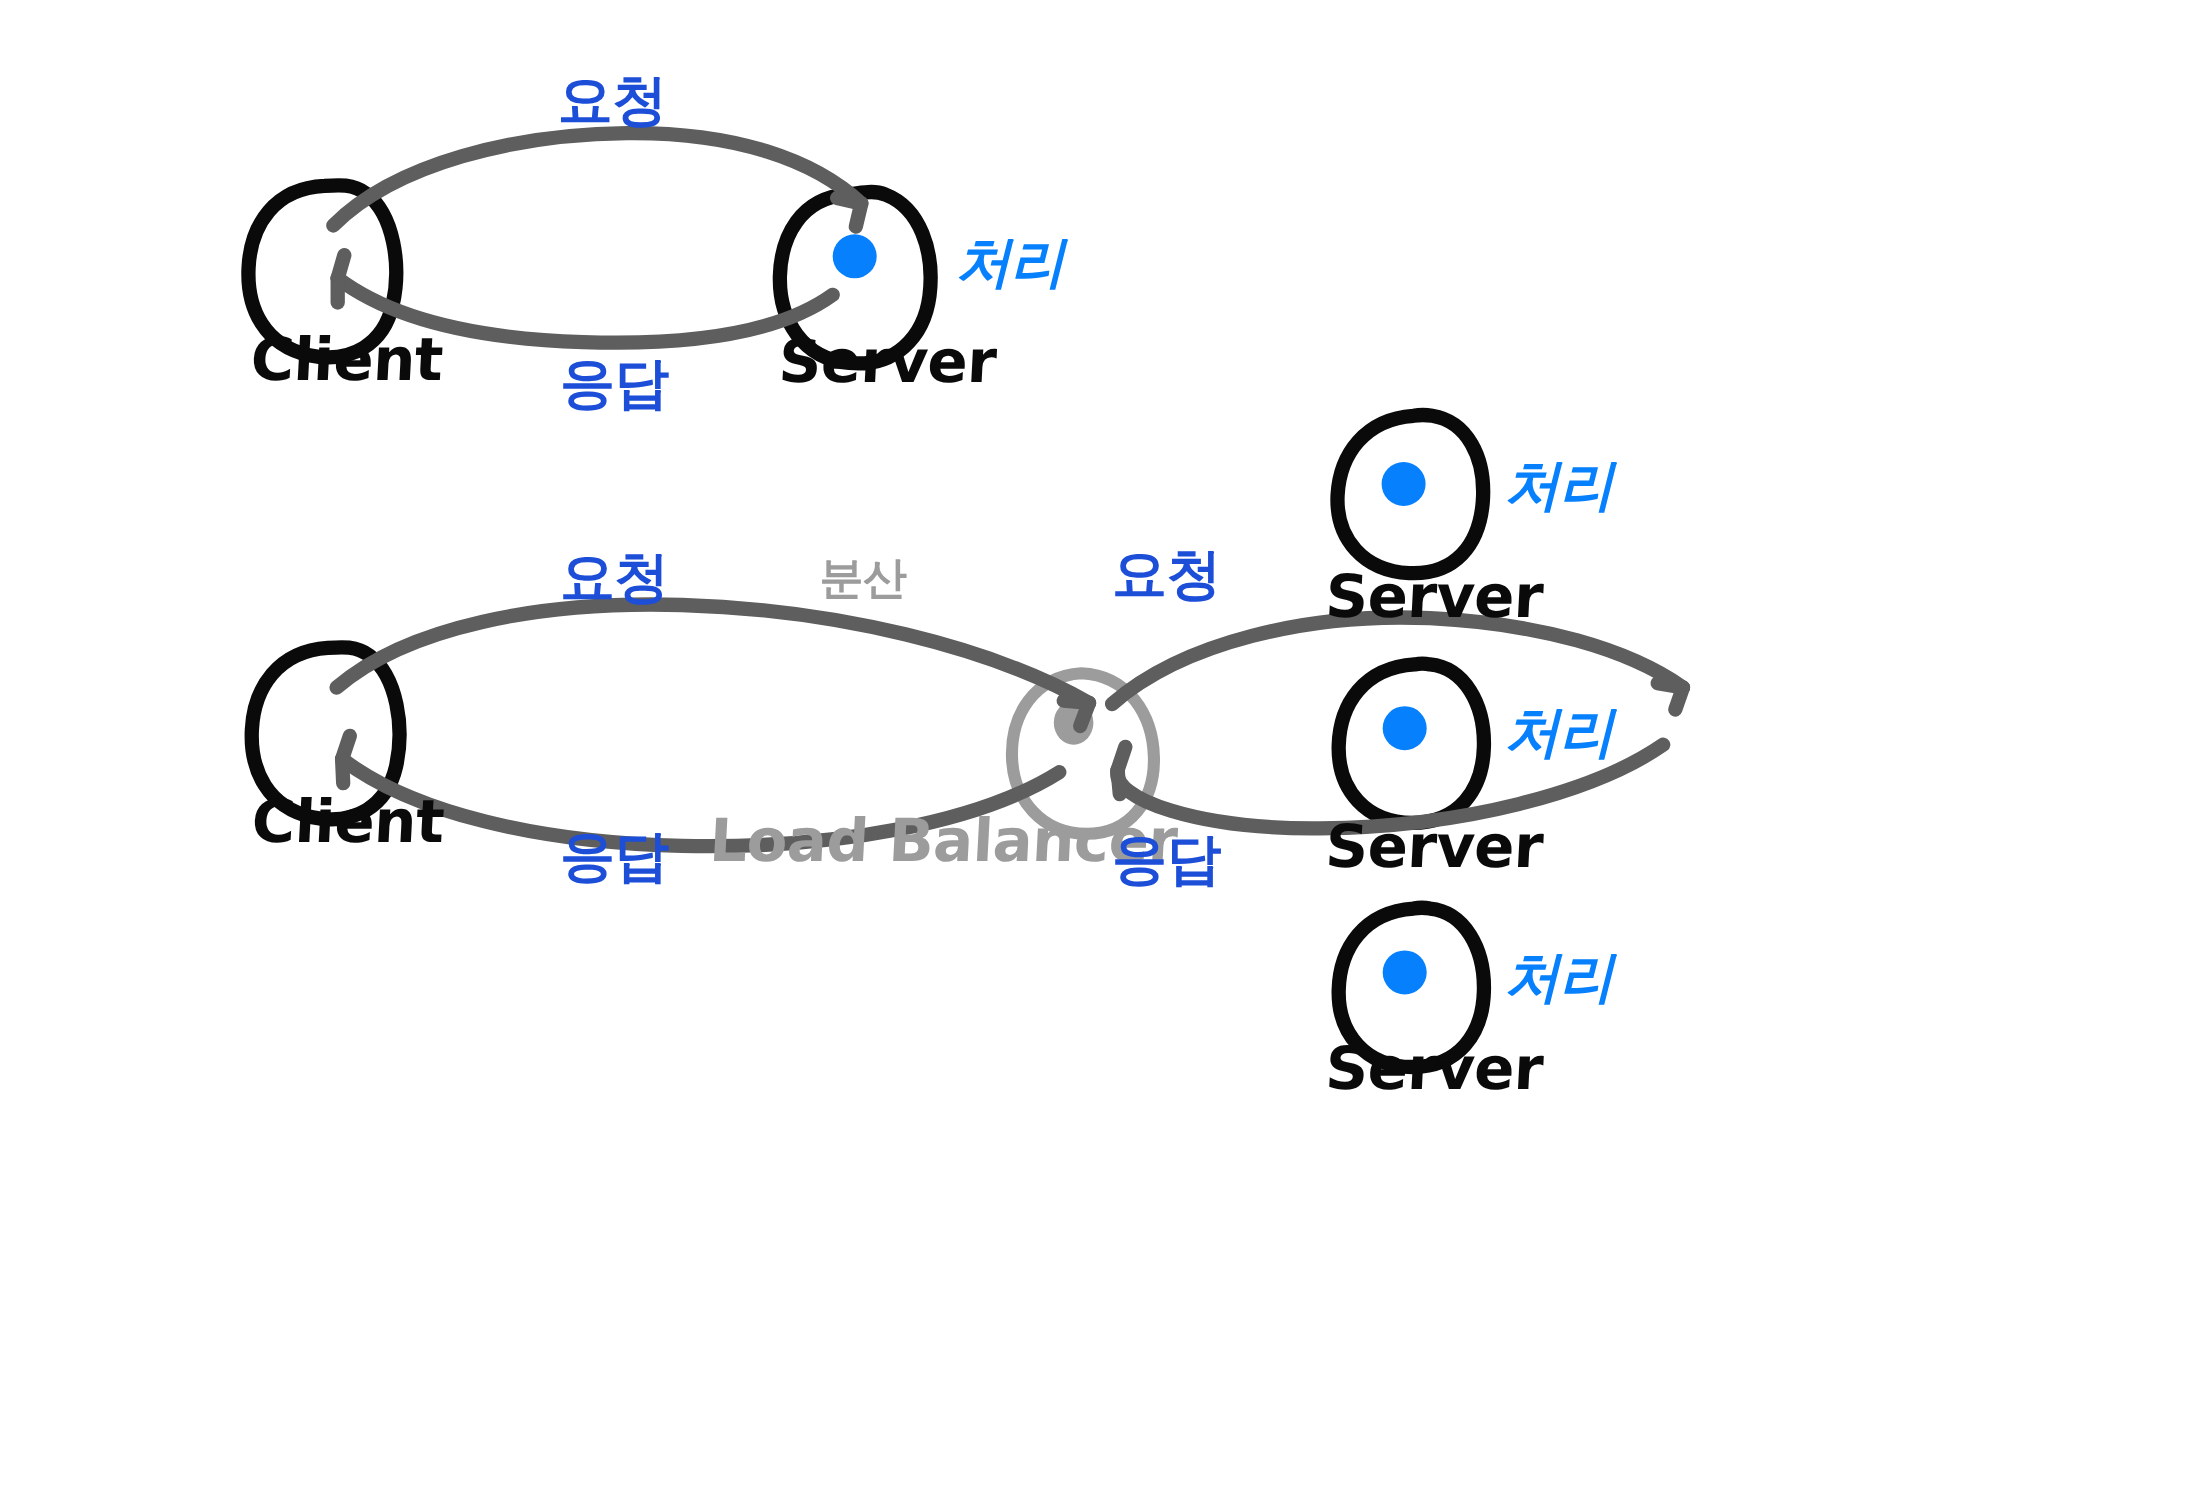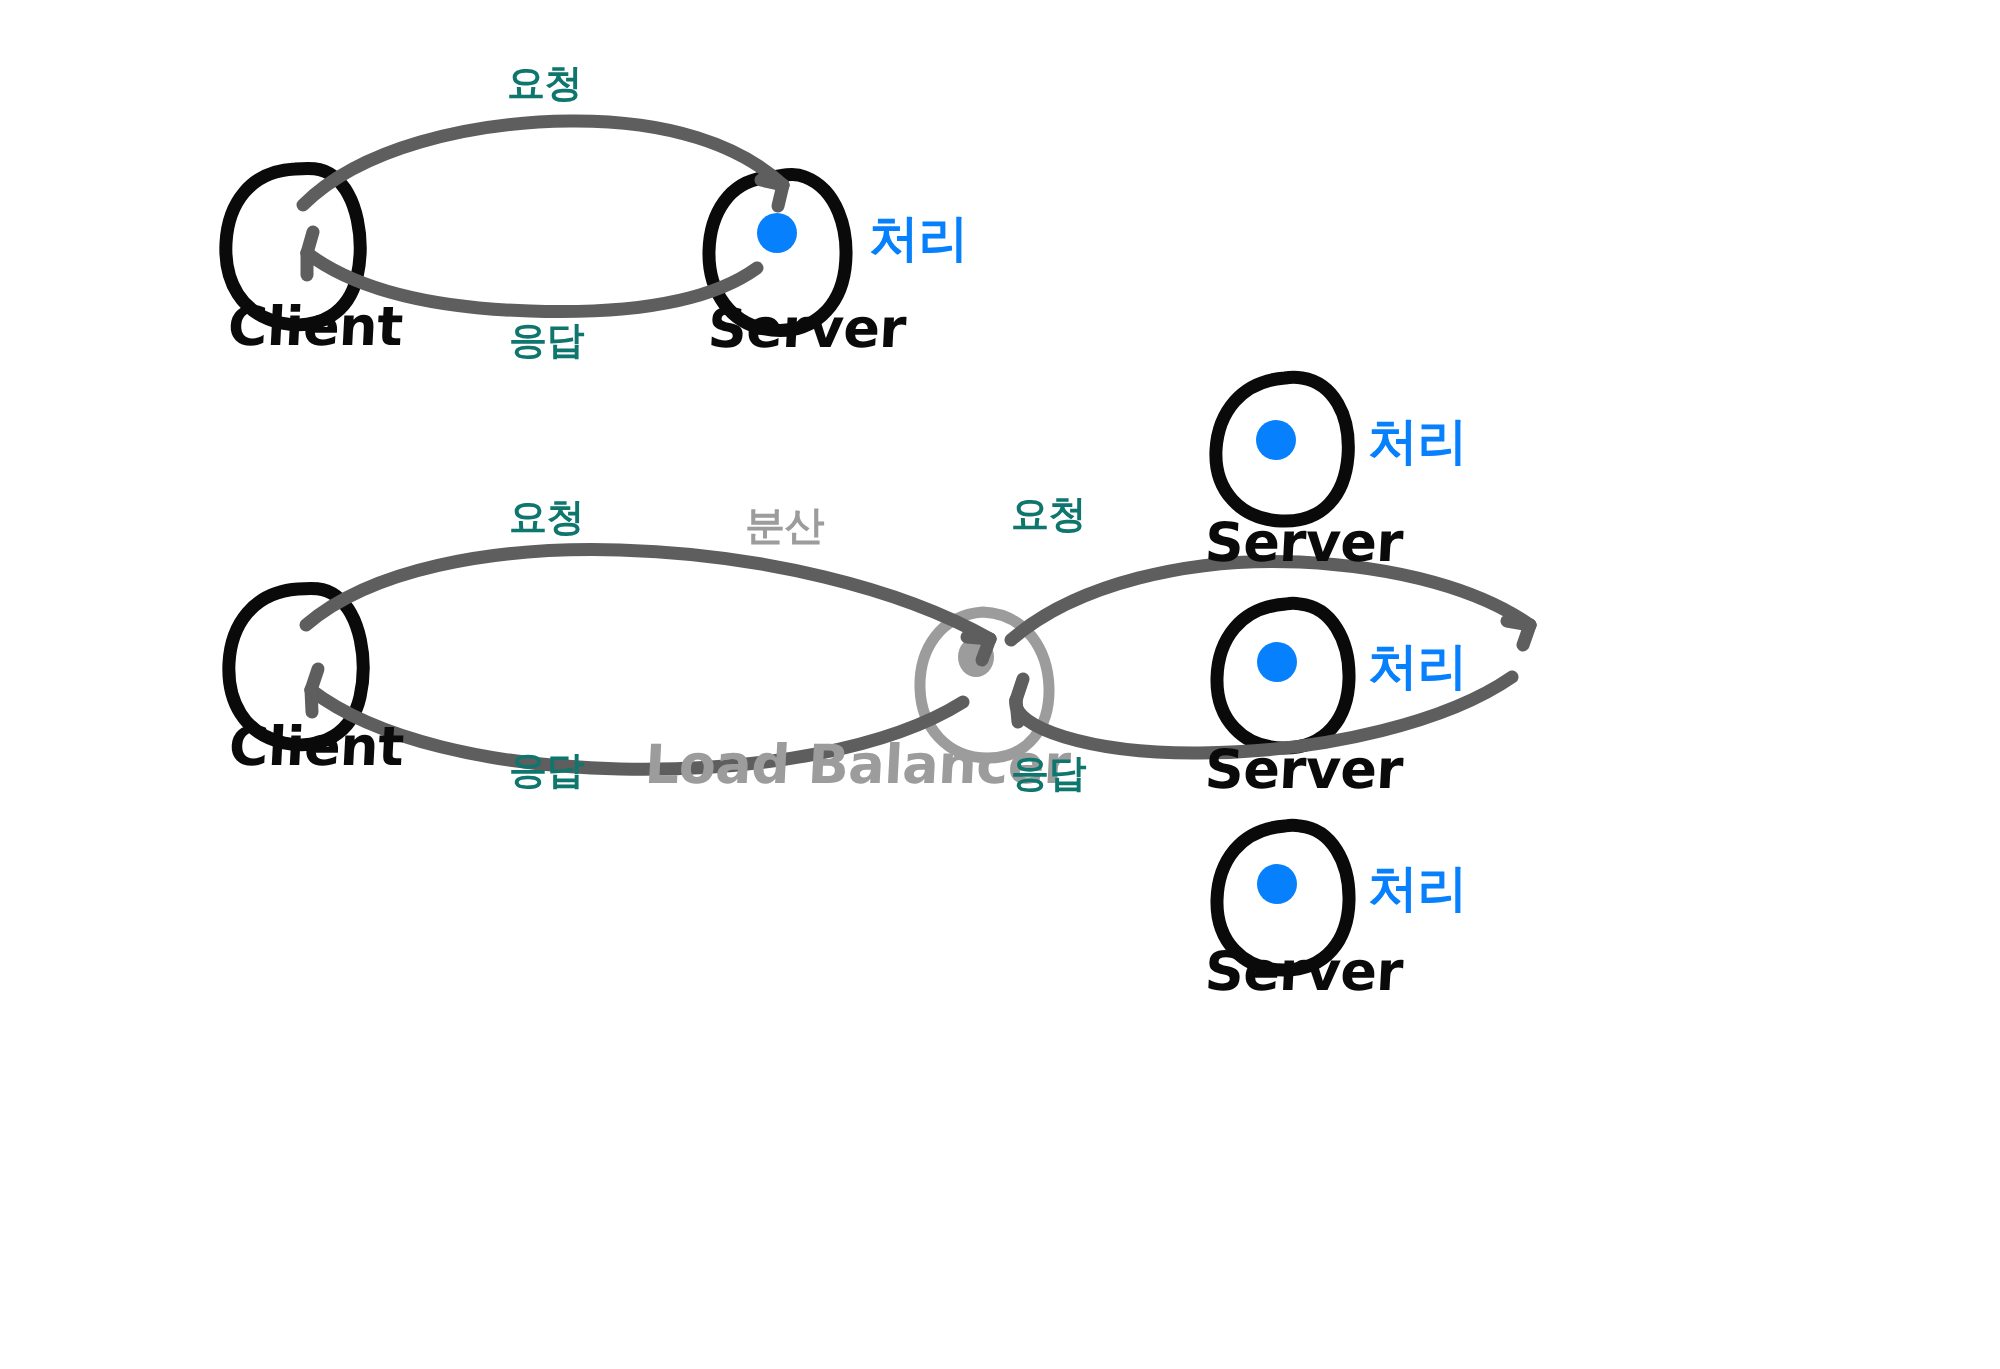--- a/index.html
+++ b/index.html
@@ -29,32 +29,33 @@
     font-weight: 700;
     letter-spacing: -0.5px;
     user-select: none;
   }
   .lbl-node {
     color: #0a0a0a;
     font-size: 54px;
     transform: skewX(-3deg);
   }
   .lbl-edge {
-    color: #0f766e;
-    font-size: 38px;
+    color: #1d4ed8;
+    font-size: 50px;
     font-family: Liberation Serif, serif;
   }
   .lbl-lb {
     color: #9c9c9c;
     font-size: 54px;
     transform: skewX(-3deg);
   }
   .lbl-proc {
     color: #0680fc;
     font-size: 50px;
+    font-style: italic;
   }
 </style>
 </head>
 <body>
 
 <div id="canvas">
 
   <svg class="layer" viewBox="0 0 2000 1369">
     <defs>
       <style>

